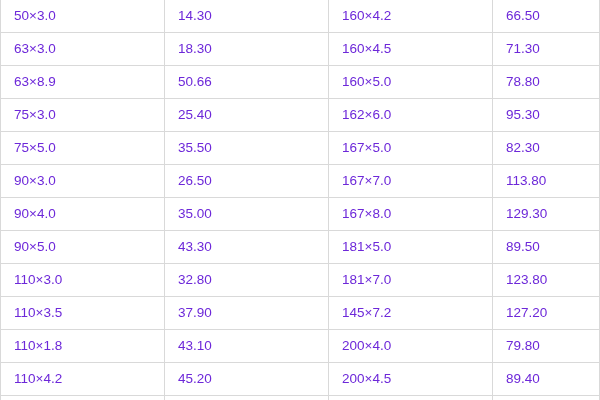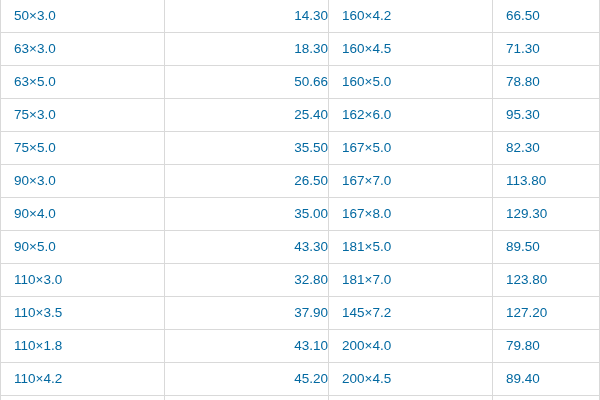--- a/index.html
+++ b/index.html
@@ -29,28 +29,28 @@
   }
   table.spec-table td {
     border-top: 1px solid #d9d9d9;
     border-bottom: 1px solid #d9d9d9;
     border-left: none;
     border-right: none;
     height: 32px;
     line-height: 32px;
     padding: 0 0 0 13px;
     font-size: 13.5px;
-    color: #0369a1;
+    color: #6d28d9;
     background: #ffffff;
     white-space: nowrap;
     overflow: hidden;
     vertical-align: middle;
   }
   table.spec-table td.c0 { width: 150px; }
-  table.spec-table td.c1 { width: 150px; text-align: right; }
+  table.spec-table td.c1 { width: 150px; }
   table.spec-table td.c2 { width: 150px; margin-left: 8px; }
   table.spec-table td.c3 { width: 150px; }
 
   
   table.spec-table td.c1,
   table.spec-table td.c2,
   table.spec-table td.c3 {
     border-left: 1px solid #d9d9d9;
   }
   
@@ -81,21 +81,21 @@
         <td class="c2">160×4.2</td>
         <td class="c3">66.50</td>
       </tr>
       <tr>
         <td class="c0">63×3.0</td>
         <td class="c1">18.30</td>
         <td class="c2">160×4.5</td>
         <td class="c3">71.30</td>
       </tr>
       <tr>
-        <td class="c0">63×5.0</td>
+        <td class="c0">63×8.9</td>
         <td class="c1">50.66</td>
         <td class="c2">160×5.0</td>
         <td class="c3">78.80</td>
       </tr>
       <tr>
         <td class="c0">75×3.0</td>
         <td class="c1">25.40</td>
         <td class="c2">162×6.0</td>
         <td class="c3">95.30</td>
       </tr>

